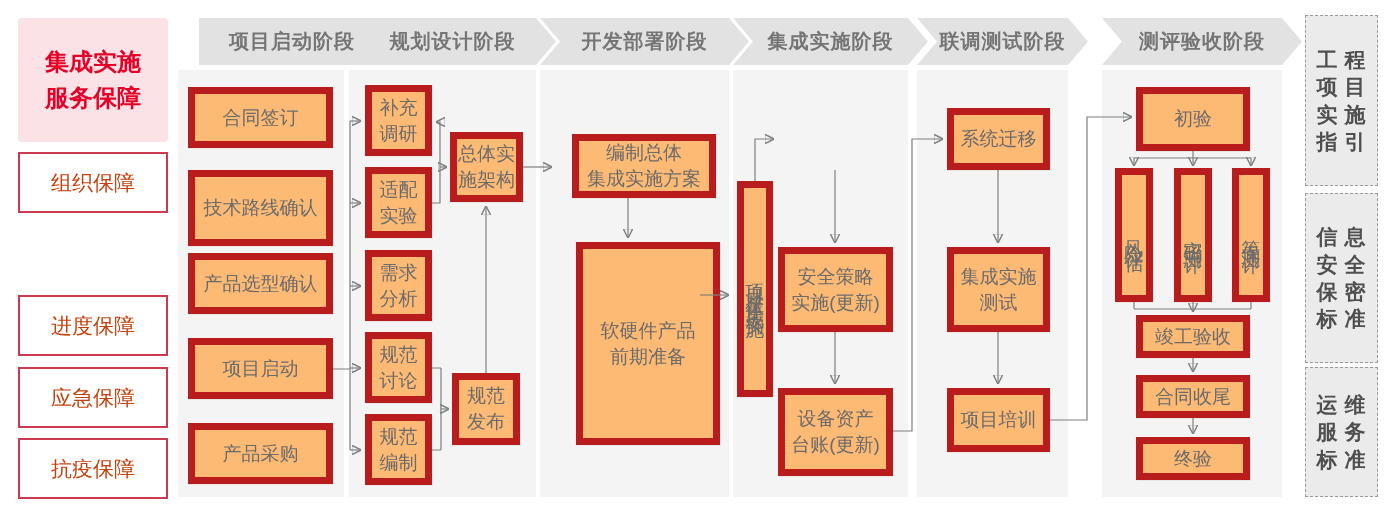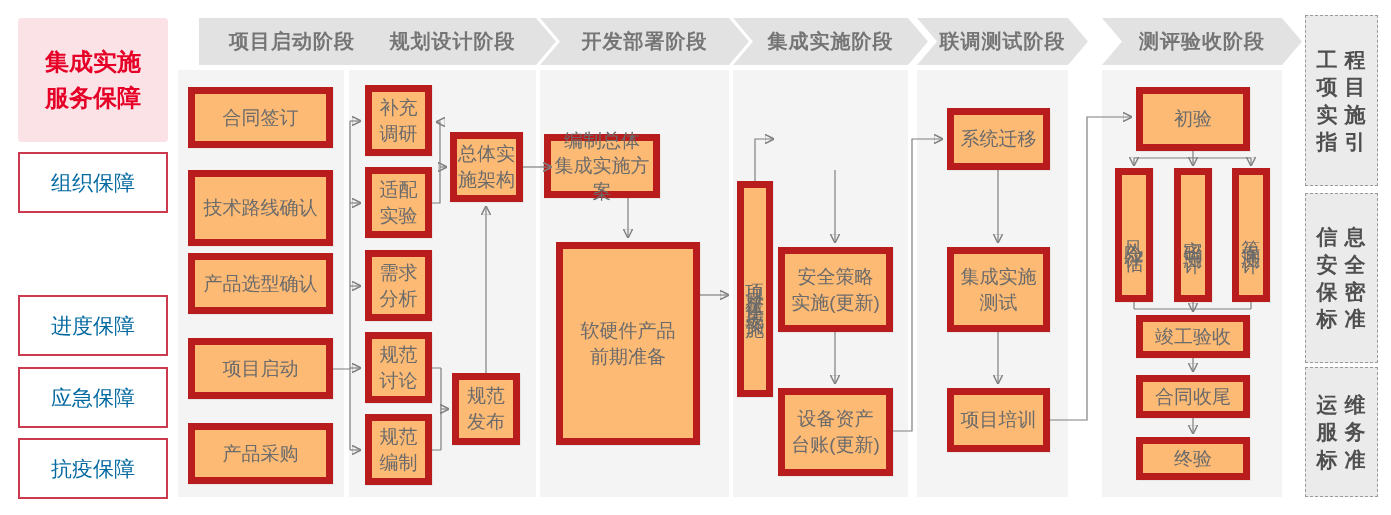--- a/index.html
+++ b/index.html
@@ -11,21 +11,21 @@
   .ptitle{
     position:absolute;left:18px;top:18px;width:150px;height:124px;
     background:#fbe2e6;border-radius:4px;
     display:flex;align-items:center;justify-content:center;text-align:center;
     color:#e60027;font-size:24px;font-weight:bold;line-height:1.5;white-space:pre-line;
   }
   .sbox{
     position:absolute;left:18px;width:150px;height:61px;background:#fff;
     border:2px solid #cb3a4f;box-sizing:border-box;
     display:flex;align-items:center;justify-content:center;
-    color:#0369a1;font-size:21px;
+    color:#c2410c;font-size:21px;
   }
   
   .panel{position:absolute;top:70px;height:427px;background:#f4f4f4;}
   .banner{
     position:absolute;top:18px;height:47px;background:#e2e2e2;
     display:flex;align-items:center;justify-content:center;
     color:#757575;font-size:20px;font-weight:bold;letter-spacing:1px;
     clip-path:polygon(0 0,calc(100% - 20px) 0,100% 50%,calc(100% - 20px) 100%,0 100%,20px 50%);
   }
   .banner.first{clip-path:polygon(0 0,calc(100% - 20px) 0,100% 50%,calc(100% - 20px) 100%,0 100%);margin-left:21px;}
@@ -91,23 +91,23 @@
 分析</div>
   <div class="fbox" style="left:365px;top:332px;width:67px;height:71px">规范
 讨论</div>
   <div class="fbox" style="left:365px;top:414px;width:67px;height:71px">规范
 编制</div>
   <div class="fbox" style="left:450px;top:132px;width:73px;height:70px">总体实
 施架构</div>
   <div class="fbox" style="left:452px;top:373px;width:68px;height:72px">规范
 发布</div>
 
-  <div class="fbox" style="left:544px;top:134px;width:116px;height:64px">编制总体
+  <div class="fbox" style="left:572px;top:134px;width:144px;height:64px">编制总体
 集成实施方案</div>
-  <div class="fbox" style="left:556px;top:242px;width:144px;height:203px">软硬件产品
+  <div class="fbox" style="left:576px;top:242px;width:144px;height:203px">软硬件产品
 前期准备</div>
 
   <div class="fbox vbox" style="left:737px;top:181px;width:36px;height:216px">项目整体集成实施</div>
   <div class="fbox" style="left:778px;top:247px;width:115px;height:85px">安全策略
 实施(更新)</div>
   <div class="fbox" style="left:778px;top:388px;width:115px;height:88px">设备资产
 台账(更新)</div>
 
   <div class="fbox" style="left:947px;top:108px;width:103px;height:62px">系统迁移</div>
   <div class="fbox" style="left:947px;top:247px;width:103px;height:85px">集成实施

